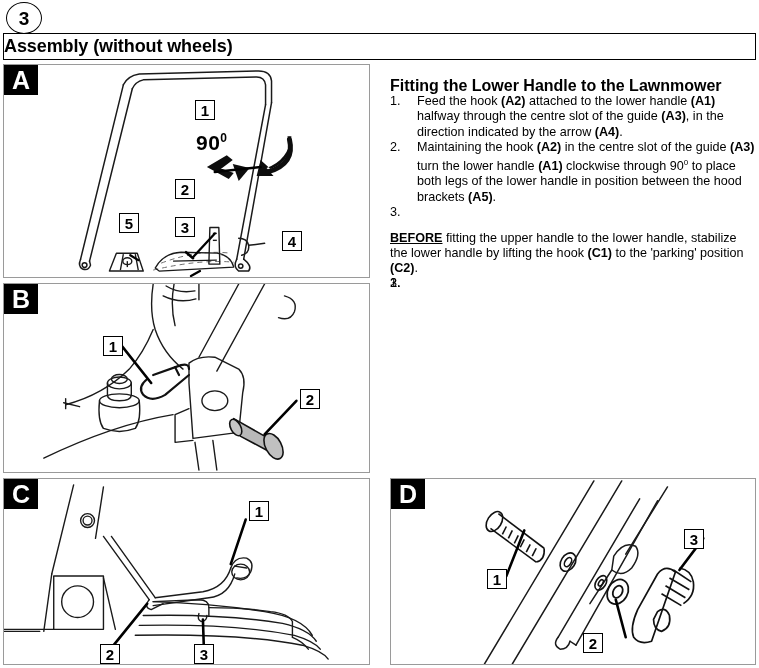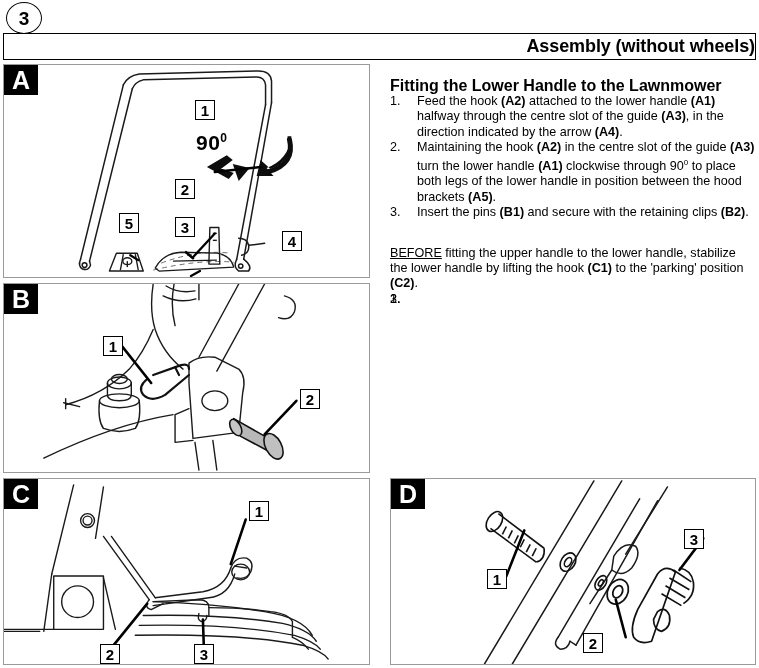--- a/index.html
+++ b/index.html
@@ -38,21 +38,21 @@
   .title-bar {
     position: absolute;
     left: 3px;
     top: 33px;
     width: 753px;
     height: 27px;
     border: 1.5px solid #000;
     box-sizing: border-box;
     display: flex;
     align-items: center;
-    justify-content: flex-end;
+    justify-content: flex-start;
   }
   .title-bar .title-text {
     font-size: 18px;
     font-weight: bold;
     letter-spacing: -0.1px;
   }
 
   
   .panel {
     position: absolute;
@@ -130,21 +130,21 @@
   }
   .instr-heading {
     font-weight: bold;
     font-size: 16px;
     margin: 0 0 1px 0;
   }
   .instr-note {
     margin: 0 0 0 0;
   }
   .instr-note .u-bold {
-    font-weight: normal;
+    font-weight: bold;
     text-decoration: underline;
   }
   ol.instr-list {
     margin: 0;
     padding: 0;
     list-style: none;
   }
   ol.instr-list li {
     position: relative;
     padding-left: 27px;
@@ -433,21 +433,21 @@
   <div class="callout" style="left:293px; top:50px;">3</div>
 </div>
 
 <div class="instructions">
 
   <p class="instr-heading">Fitting the Lower Handle to the Lawnmower</p>
 
   <ol class="instr-list" id="list-s1">
       <li><span class="num">1.</span><span>Feed the hook <b>(A2)</b> attached to the lower handle <b>(A1)</b> halfway through the centre slot of the guide <b>(A3)</b>, in the direction indicated by the arrow <b>(A4)</b>.</span></li>
       <li><span class="num">2.</span><span>Maintaining the hook <b>(A2)</b> in the centre slot of the guide <b>(A3)</b> turn the lower handle <b>(A1)</b> clockwise through 90<sup style="font-size: 8px;">0</sup>  to place both legs of the lower handle in position between the hood brackets <b>(A5)</b>.</span></li>
-      <li><span class="num">3.</span><span>Insert the pins <b>(B1)</b> and secure with the retaining clips <b>(B2)</b>.</span></li>
+      <li><span class="num">3.</span></li>
     </ol>
 
   <div class="block-gap"></div>
 
 
   <p class="instr-note" id="note-s2"><span class="u-bold">BEFORE</span> fitting the upper handle to the lower handle, stabilize the lower handle by lifting the hook <b>(C1)</b> to the 'parking' position <b>(C2)</b>.</p>
 
   <ol class="instr-list" id="list-s2">
       <li><span class="num">1.</span></li>
       <li><span class="num">2.</span></li>

